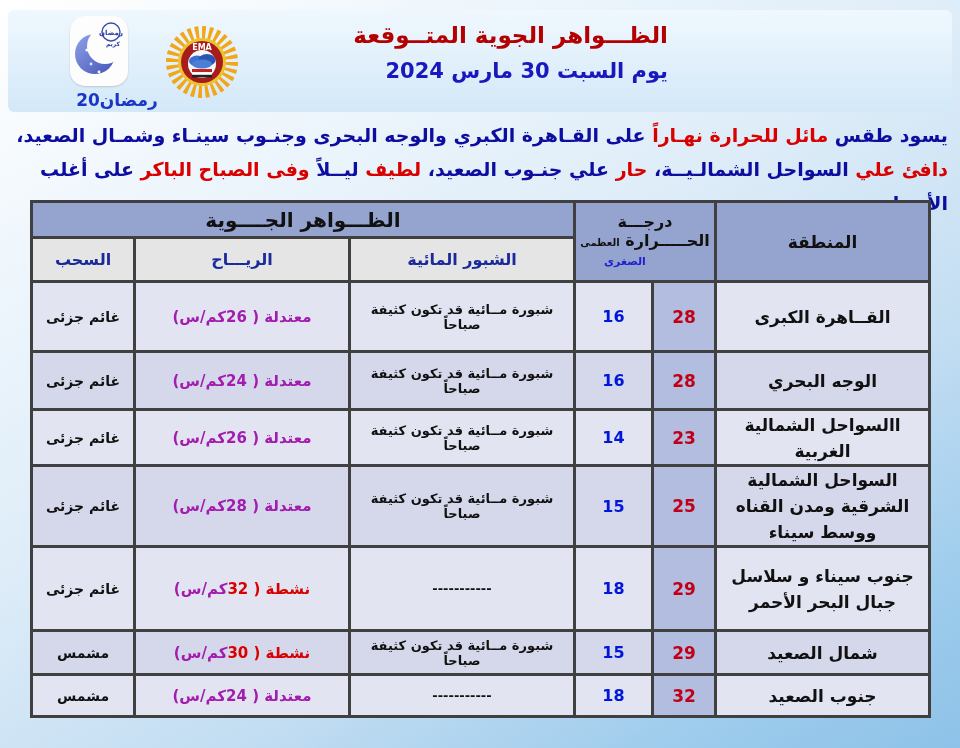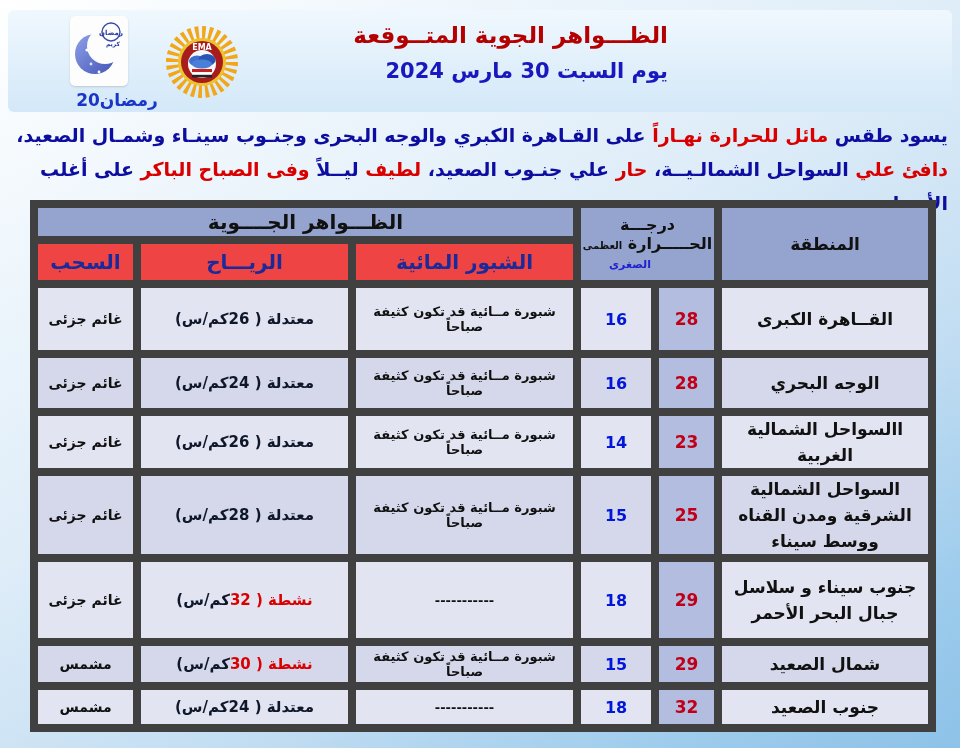--- a/index.html
+++ b/index.html
@@ -9,21 +9,21 @@
     width:960px; height:748px; overflow:hidden; position:relative;
     background:linear-gradient(150deg,#ffffff 0%,#eef6fc 22%,#ddecf8 45%,#c2ddf2 68%,#9ccbec 88%,#8ec2e8 100%);
   }
   .banner{
     position:absolute; left:8px; top:10px; width:944px; height:102px;
     background:linear-gradient(180deg,#f0f8fe 0%,#d3e8f8 100%);
     border-radius:6px;
   }
   .crescent-box{
     position:absolute; left:62px; top:6px; width:58px; height:70px;
-    background:#fdfdfd; border-radius:5px; box-shadow:0 1px 2px rgba(0,0,0,.15);
+    background:#fdfdfd; border-radius:15px; box-shadow:0 1px 2px rgba(0,0,0,.15);
     display:flex; align-items:center; justify-content:center;
   }
   .ramadan-label{
     position:absolute; left:48px; top:80px; width:122px; text-align:center;
     color:#1a36c8; font-weight:bold; font-size:17px;
   }
   .ema{ position:absolute; left:156px; top:14px; width:76px; height:76px; }
   .title-block{ position:absolute; left:260px; top:12px; width:400px; text-align:right; }
   .main-title{ color:#b40000; font-size:23px; font-weight:bold; }
   .date-line{ color:#1818bе; color:#1818be; font-size:21px; font-weight:bold; margin-top:11px; direction:rtl; }
@@ -39,41 +39,41 @@
   .summary span[data-color="blue"]{ color:#0d0da0; }
   .summary span[data-color="red"]{ color:#d90000; }
   [data-color="red"]{ color:#d90000; }
   [data-color="black"]{ color:#111111; }
 
   table.forecast{
     position:absolute; left:30px; top:200px; width:898px;
     border-collapse:collapse; table-layout:fixed;
   }
   table.forecast th, table.forecast td{
-    border:8px solid #404040; text-align:center; vertical-align:middle;
+    border:3px solid #404040; text-align:center; vertical-align:middle;
     font-weight:bold; direction:rtl; overflow:hidden;
   }
   th.group-hdr{ background:#94a4ce; color:#111; font-size:20px; height:36px; }
-  th.sub-hdr{ background:#ef4444; color:#1b2a9a; font-size:20px; height:44px; }
+  th.sub-hdr{ background:#e5e5e5; color:#1b2a9a; font-size:16px; height:44px; }
   th.temp-hdr, th.region-hdr{ background:#94a4ce; color:#111; }
   th.temp-hdr{ border-left-width:20px; border-right-width:6px; font-size:16px; line-height:19px; }
   th.region-hdr{ font-size:17px; }
   .t-small{ font-size:10px; }
   .t-min-lbl{ font-size:11px; color:#2020d0; text-align:left; padding-left:28px; }
   tr.ra td{ background:#e2e4f1; }
   tr.rb td{ background:#d5d8ea; }
   td.cclouds{ font-size:14px; color:#111; }
   td.cwind{ font-size:15px; color:#111; }
   td.cfog{ font-size:13px; color:#111; }
   td.cmin{ font-size:16px; color:#0016d8; border-left-width:20px; }
   td.cmax{ font-size:17px; color:#c00018; }
   tr.ra td.cmax, tr.rb td.cmax{ background:#b2bddf; }
   td.cregion{ font-size:17px; color:#111; line-height:26px; border-left-width:6px; }
   .wred{ color:#d90000; }
-  .wblk{ color:#0f172a; }
+  .wblk{ color:#a21caf; }
 </style>
 </head>
 <body>
 
 <div class="banner">
   <div class="crescent-box">
     <svg width="52" height="62" viewBox="0 0 52 62">
       <defs>
         <linearGradient id="moonGrad" x1="0" y1="0" x2="1" y2="1">
           <stop offset="0" stop-color="#8fa2e8"></stop>

